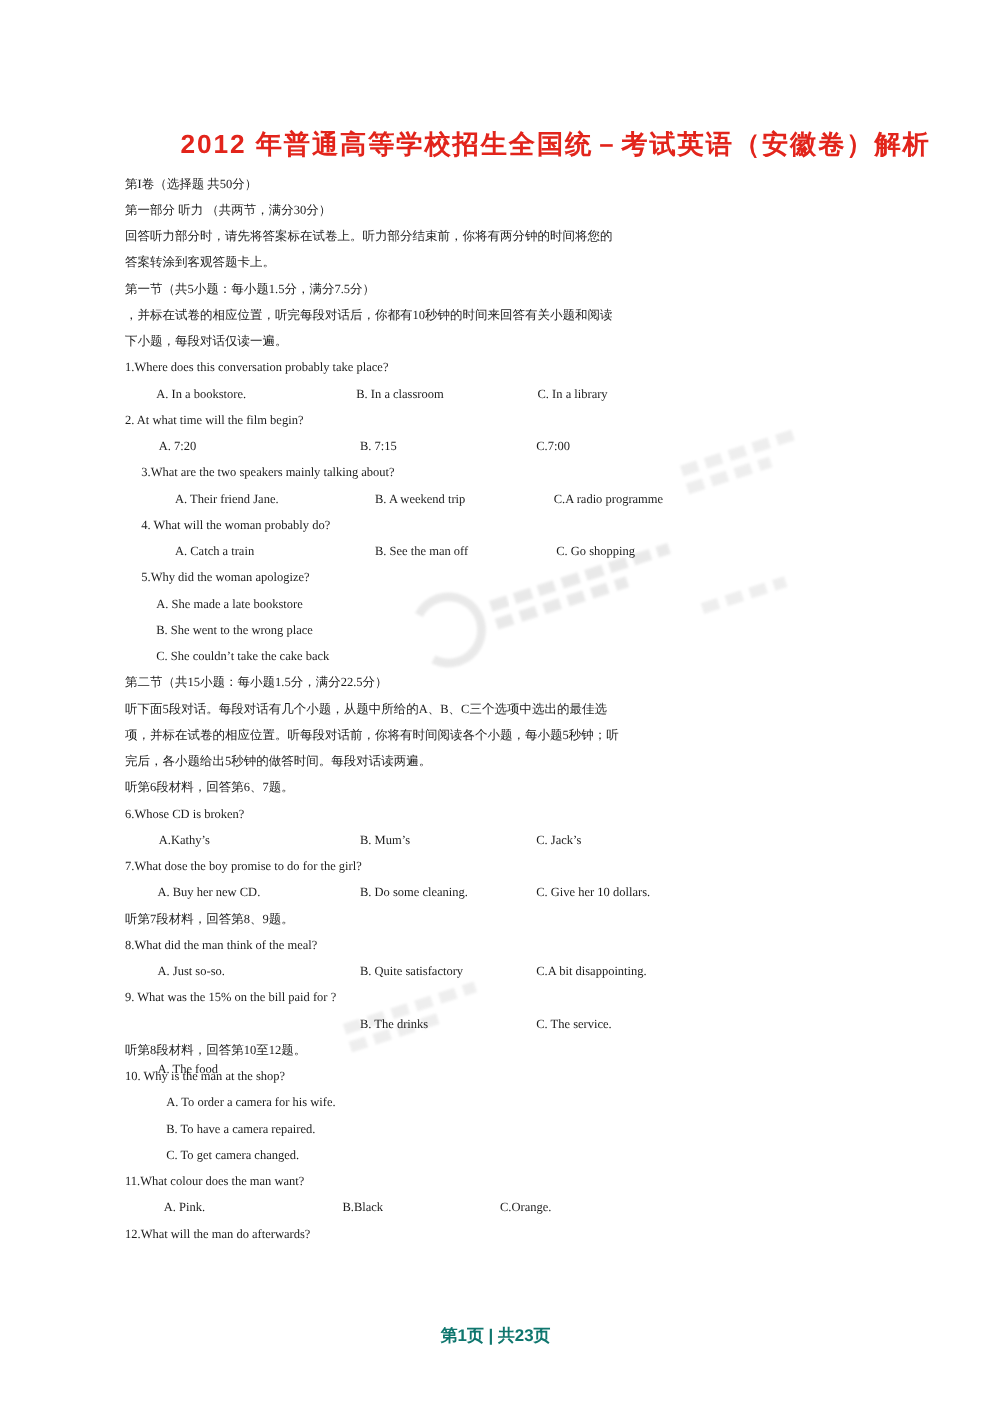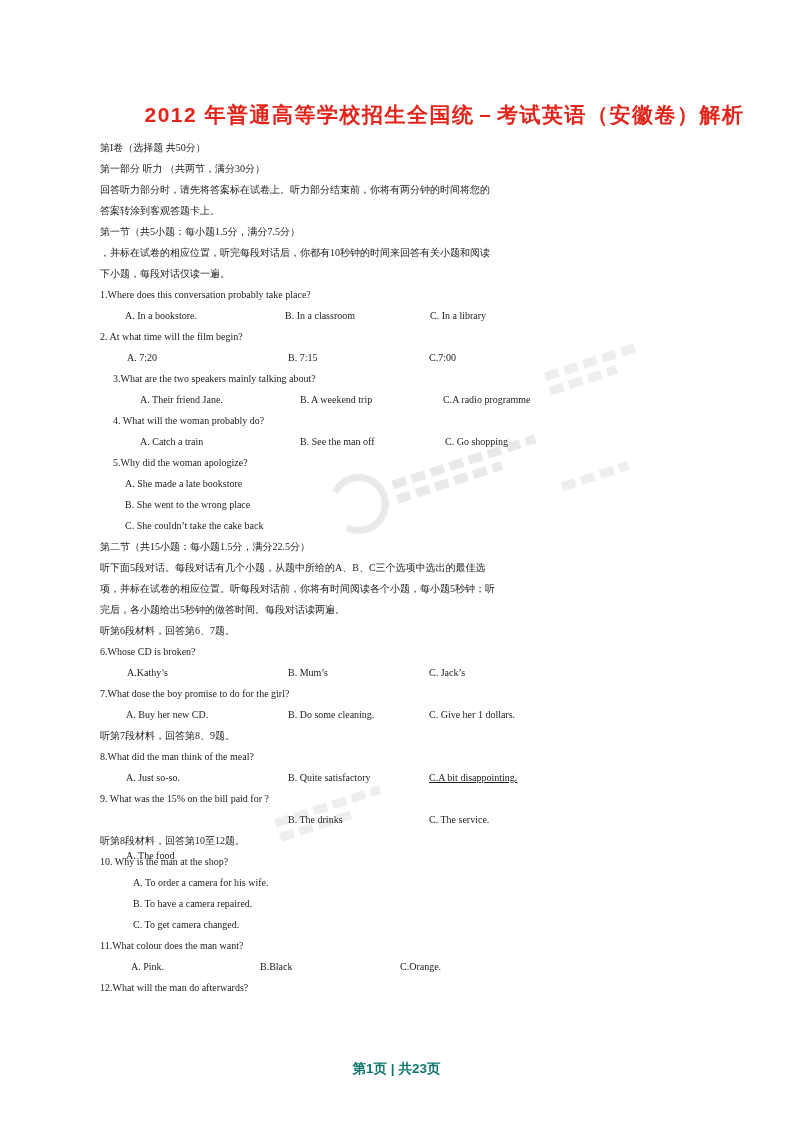--- a/index.html
+++ b/index.html
@@ -160,42 +160,42 @@
     <div class="line"><span>6.Whose CD is broken?</span></div>
     <div class="line">
       <span class="opt" style="left: 27px;">A.Kathy’s</span>
       <span class="opt" style="left: 188px;">B. Mum’s</span>
       <span class="opt" style="left: 329px;">C. Jack’s</span>
     </div>
     <div class="line"><span>7.What dose the boy promise to do for the girl?</span></div>
     <div class="line">
       <span class="opt" style="left: 26px;">A. Buy her new CD.</span>
       <span class="opt" style="left: 188px;">B. Do some cleaning.</span>
-      <span class="opt" style="left: 329px;">C. Give her 1 dollars.</span>
+      <span class="opt" style="left: 329px;">C. Give her 10 dollars.</span>
     </div>
     <div class="line"><span>听第7段材料，回答第8、9题。</span></div>
     <div class="line"><span>8.What did the man think of the meal?</span></div>
     <div class="line">
       <span class="opt" style="left: 26px;">A. Just so-so.</span>
       <span class="opt" style="left: 188px;">B. Quite satisfactory</span>
-      <span class="opt" style="left: 329px; text-decoration: underline;">C.A bit disappointing.</span>
+      <span class="opt" style="left: 329px;">C.A bit disappointing.</span>
     </div>
     <div class="line"><span>9. What was the 15% on the bill paid for ?</span></div>
     <div class="line">
       <span class="opt" style="left: 26px; margin-top: 36px;">A. The food</span>
       <span class="opt" style="left: 188px;">B. The drinks</span>
       <span class="opt" style="left: 329px;">C. The service.</span>
     </div>
     <div class="line"><span>听第8段材料，回答第10至12题。</span></div>
     <div class="line"><span>10. Why is the man at the shop?</span></div>
     <div class="line"><span style="margin-left: 33px;">A. To order a camera for his wife.</span></div>
     <div class="line"><span style="margin-left: 33px;">B. To have a camera repaired.</span></div>
     <div class="line"><span style="margin-left: 33px;">C. To get camera changed.</span></div>
     <div class="line"><span>11.What colour does the man want?</span></div>
     <div class="line">
       <span class="opt" style="left: 31px;">A. Pink.</span>
-      <span class="opt" style="left: 160px;">B.Black</span>
+      <span class="opt" style="left: 174px;">B.Black</span>
       <span class="opt" style="left: 300px;">C.Orange.</span>
     </div>
     <div class="line"><span>12.What will the man do afterwards?</span></div>
   </div>
 
 <div class="page-footer">第1页 | 共23页</div>
 
 </body></html>

